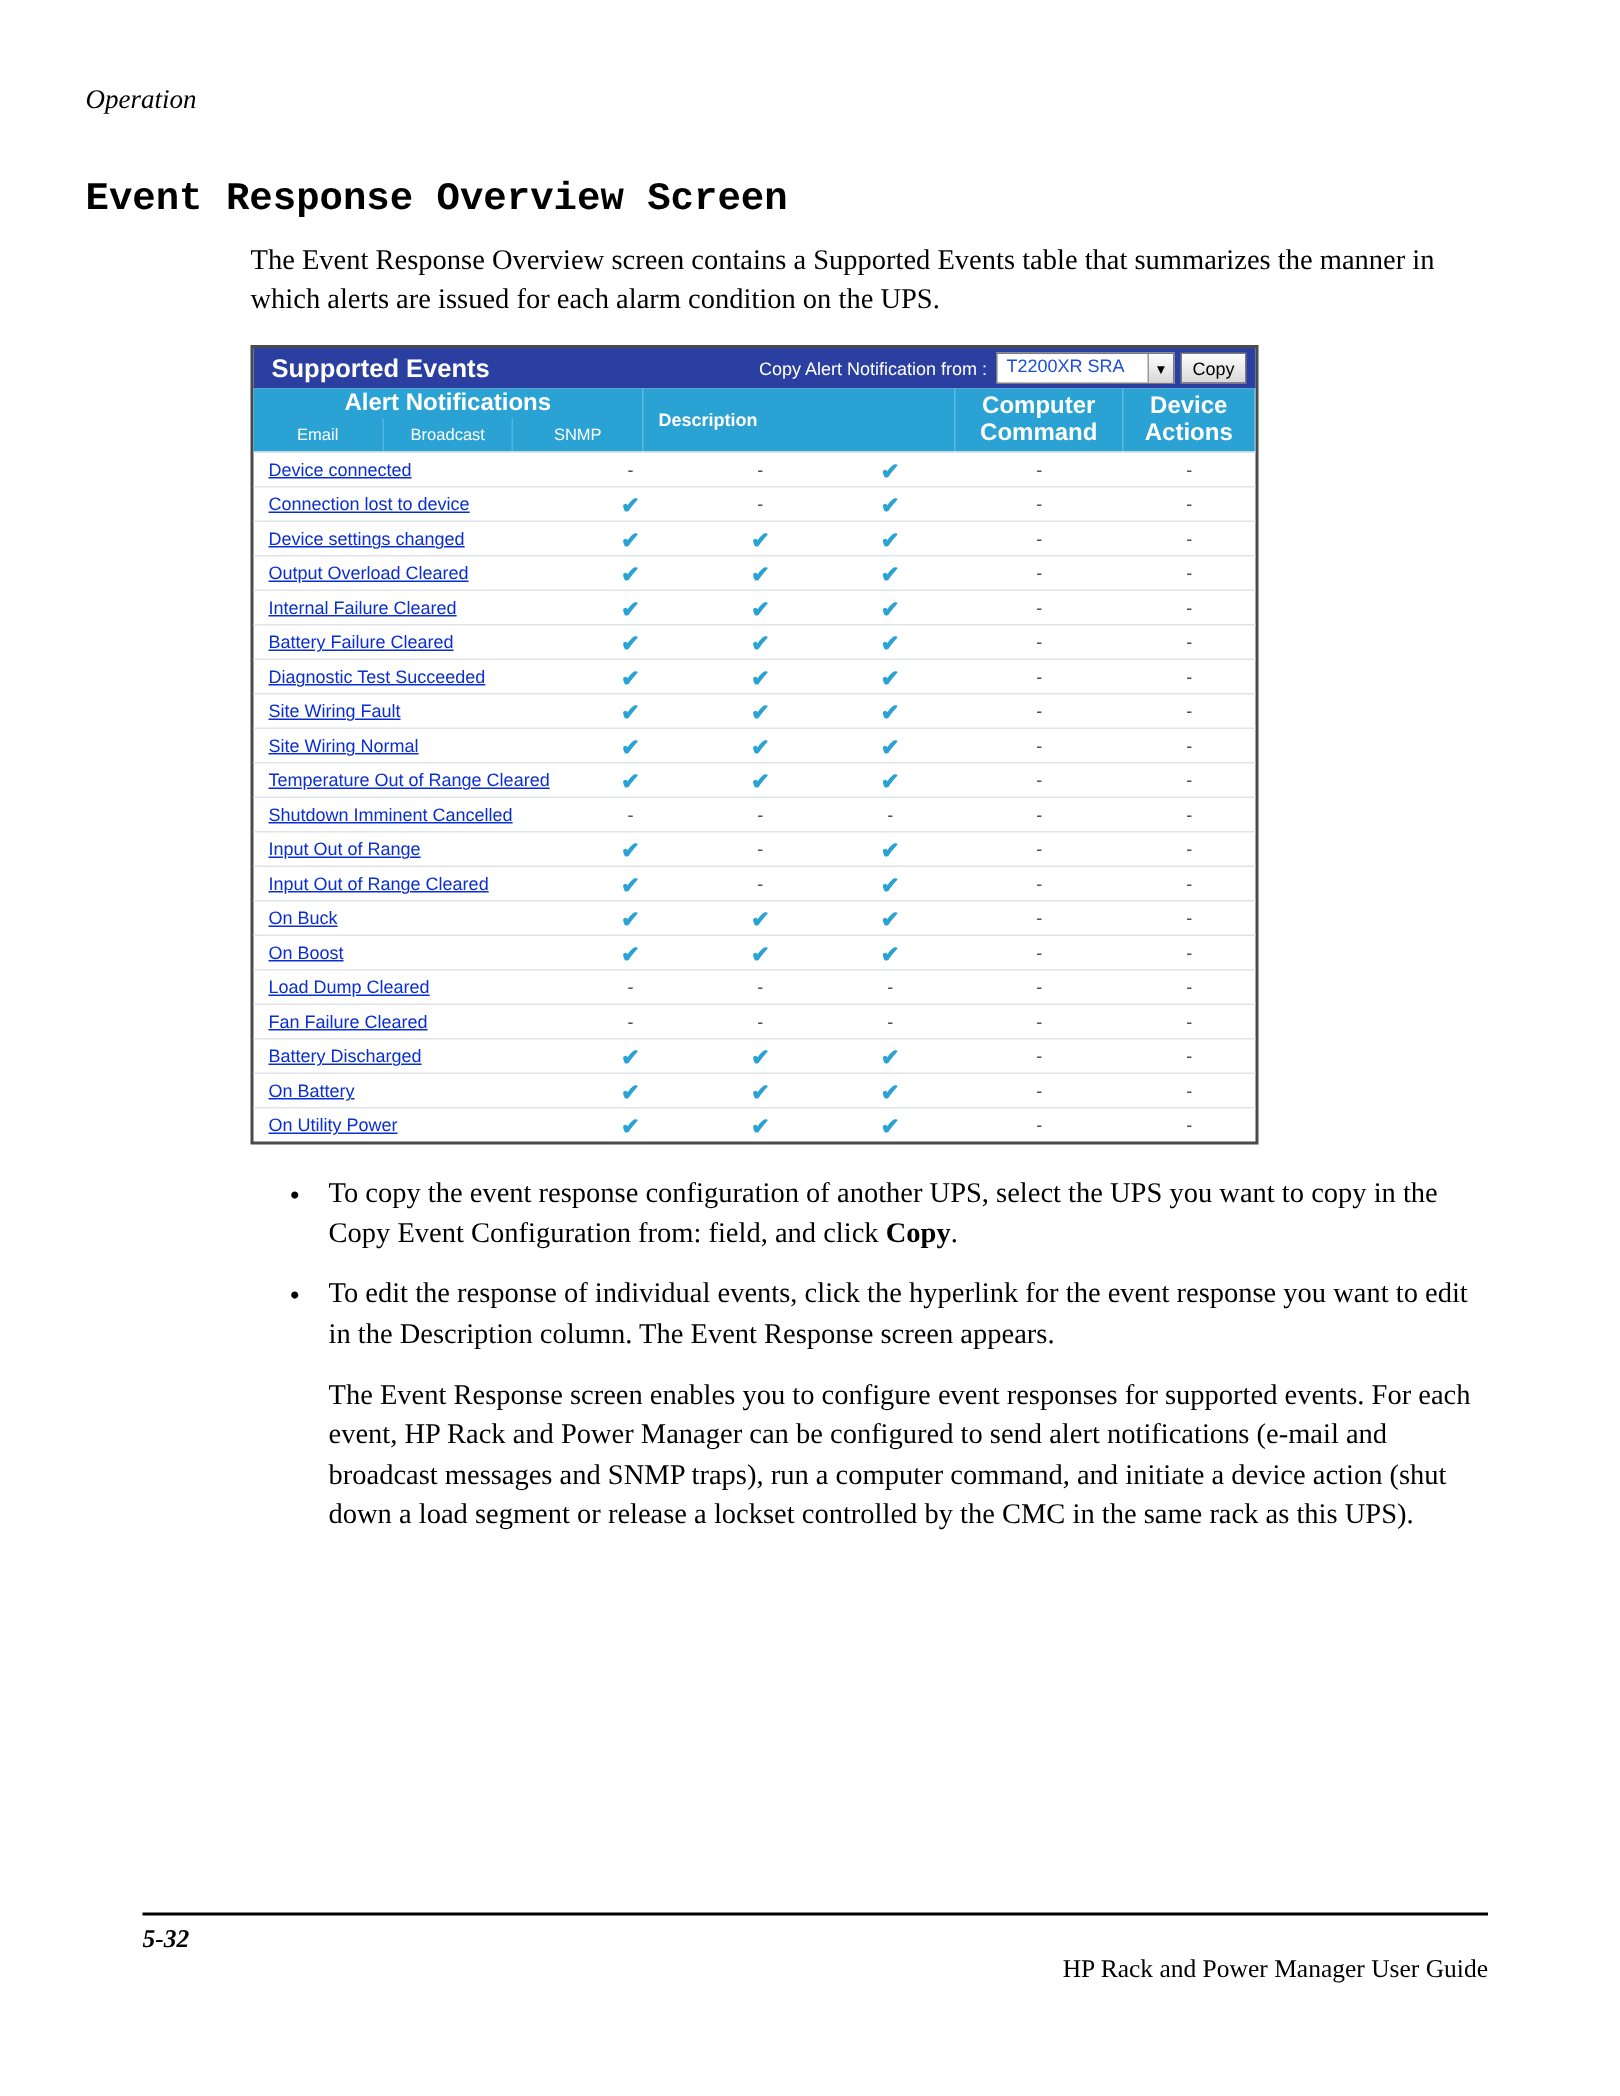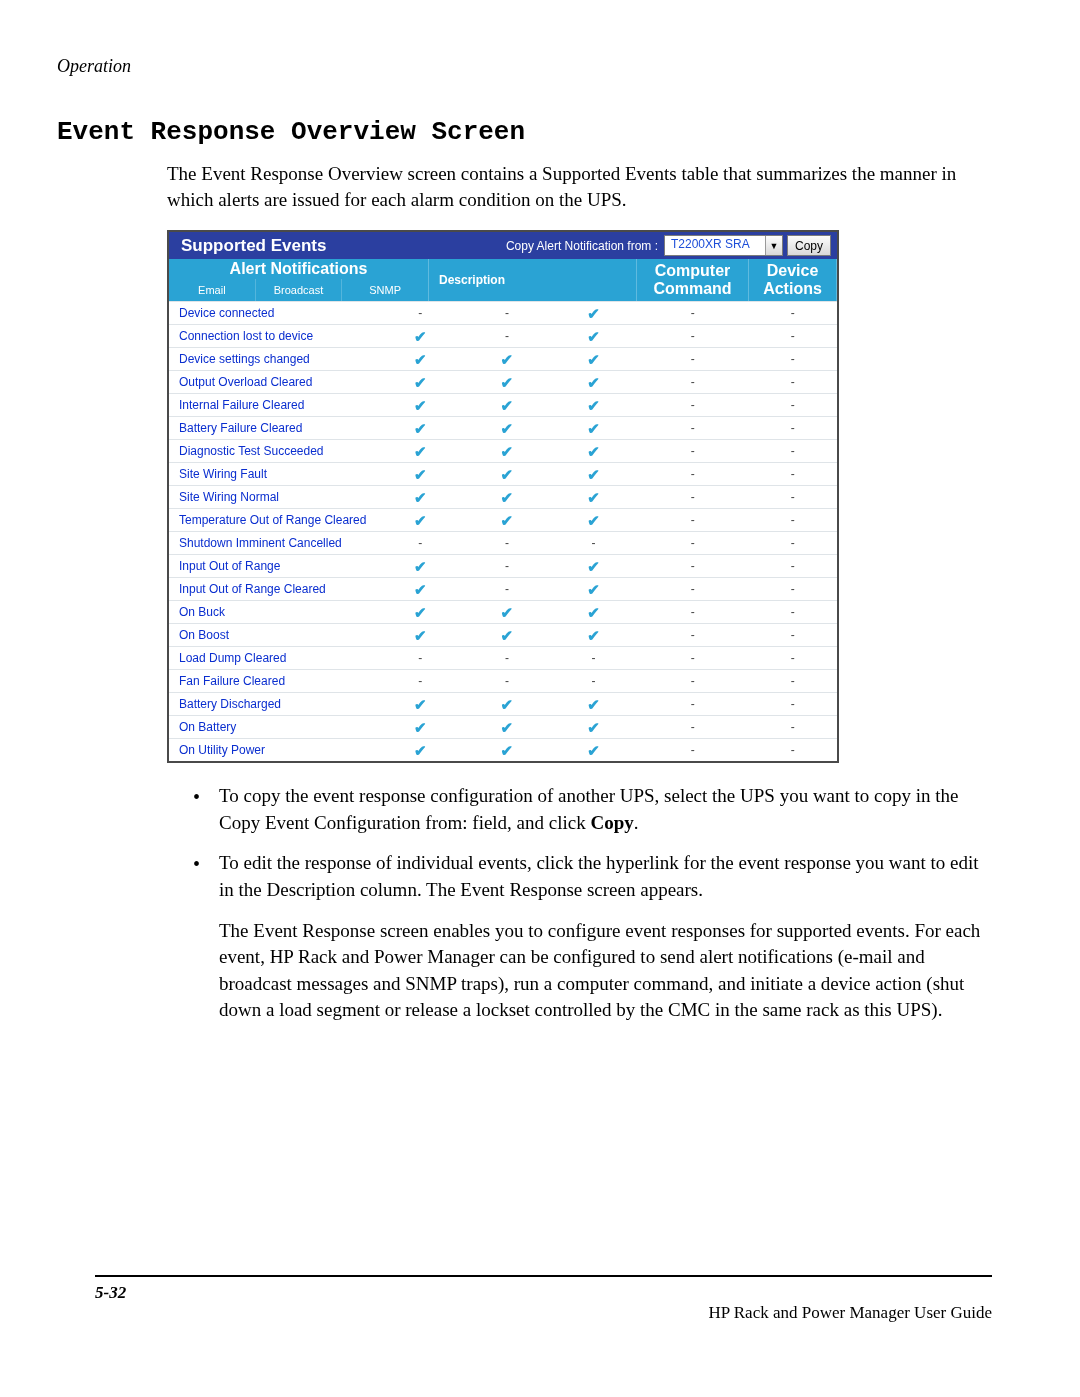--- a/index.html
+++ b/index.html
@@ -162,20 +162,21 @@
     height: 22px;
     align-items: center;
   }
   .datarow .d-desc {
     width: 208px;
     padding-left: 10px;
     box-sizing: border-box;
   }
   .datarow .d-desc a {
     color: #0a2ecf;
+    text-decoration: underline;
     cursor: pointer;
   }
   .datarow .d-col {
     text-align: center;
     color: #444;
   }
   .datarow .c-e, .datarow .c-b, .datarow .c-s { width: 86.6px; }
   .datarow .c-cmd { width: 112px; }
   .datarow .c-act { width: 88px; }
   .chk {

